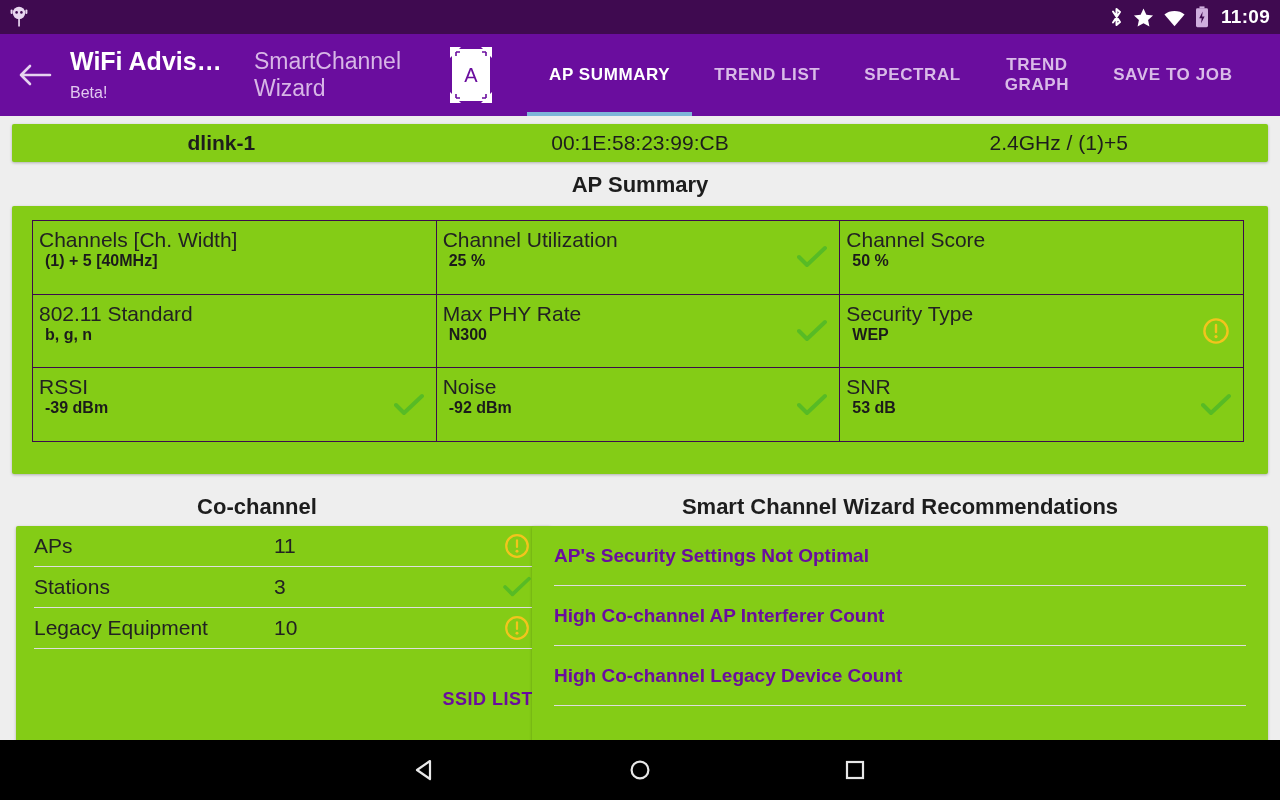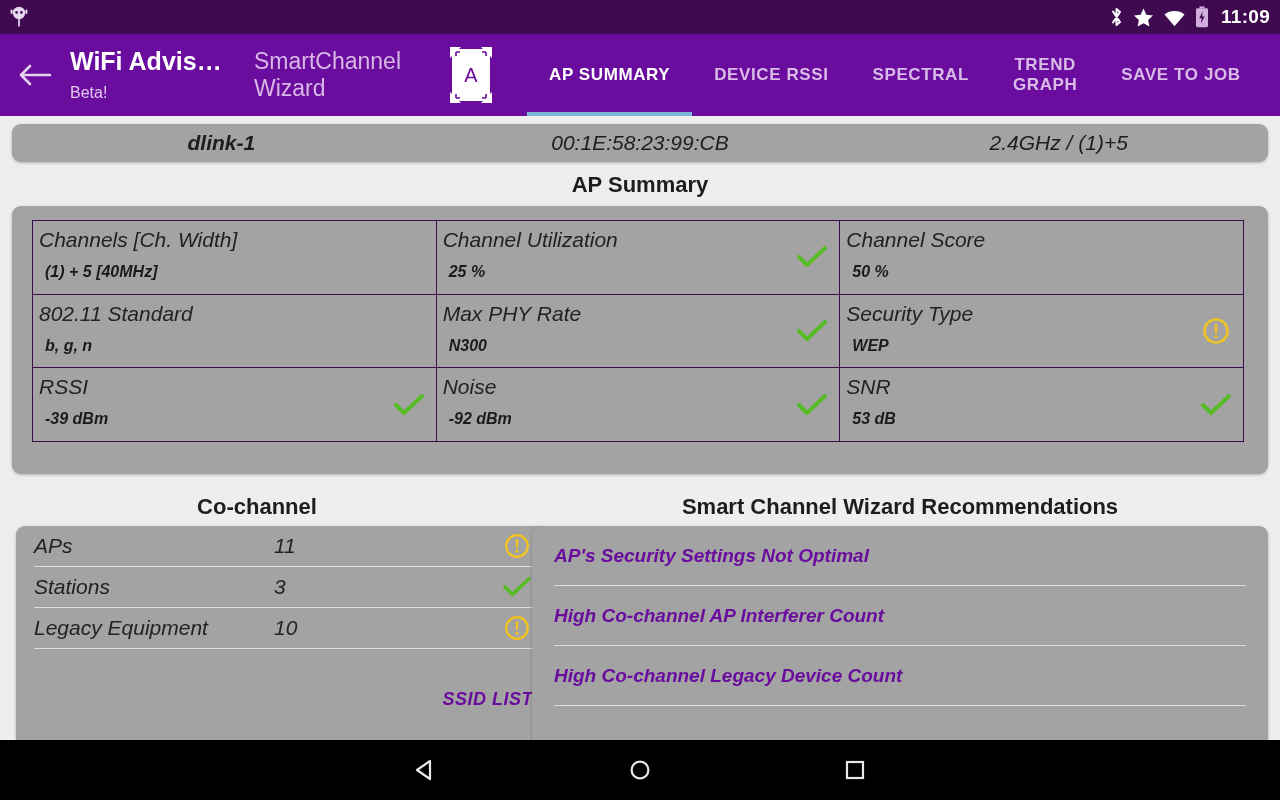--- a/index.html
+++ b/index.html
@@ -79,24 +79,23 @@
   }
 
   
   .content {
     position: absolute; top: 116px; left: 0;
     width: 1280px; height: 624px;
     background: #eeeeee;
   }
 
   .card {
-    background: #a3a3a3;
-    border-radius: 9px;
+    background: #84cc16;
+    border-radius: 2px;
     box-shadow: 0 1px 3px rgba(0,0,0,0.26);
-    font-style: italic;
   }
 
   
   .ap-header {
     position: absolute; top: 8px; left: 12px;
     width: 1256px; height: 38px;
     display: flex; align-items: center;
   }
   .ap-header .cell {
     flex: 1; text-align: center;
@@ -127,21 +126,21 @@
     flex: 1; position: relative;
     border-right: 1.6px solid #3d0b4d;
     padding: 7px 11px 0 6px;
   }
   .gcell:last-child { border-right: none; }
   .gcell .lbl {
     font-size: 21px; color: #222222; line-height: 1.15;
   }
   .gcell .val {
     font-size: 16px; font-weight: bold; color: #1b1b1b;
-    margin-top: 11px; margin-left: 6px;
+    margin-left: 6px;
   }
   .gcell .stat {
     position: absolute; right: 12px; top: 50%;
     transform: translateY(-50%);
     width: 30px; height: 30px;
     display: flex; align-items: center; justify-content: center;
   }
 
   
   #cochannel-title { position: absolute; top: 378px; left: 12px; width: 490px; }
@@ -267,21 +266,21 @@
         <path d="M49 59 L38 59 L49 48 Z" fill="#ffffff"></path>
         <path d="M13 8 L17 8 M13 8 L13 12" stroke="#6a0d9e" stroke-width="1.6"></path>
         <path d="M43 8 L39 8 M43 8 L43 12" stroke="#6a0d9e" stroke-width="1.6"></path>
         <path d="M13 54 L17 54 M13 54 L13 50" stroke="#6a0d9e" stroke-width="1.6"></path>
         <path d="M43 54 L39 54 M43 54 L43 50" stroke="#6a0d9e" stroke-width="1.6"></path>
       </svg>
     </div>
 
     <div class="tabs">
       <div class="tab active">AP SUMMARY</div>
-      <div class="tab">DEVICE RSSI</div>
+      <div class="tab">TREND LIST</div>
       <div class="tab">SPECTRAL</div>
       <div class="tab">TREND
 GRAPH</div>
       <div class="tab">SAVE TO JOB</div>
     </div>
   </div>
 
   <div class="content">
 
     <div class="card ap-header">

